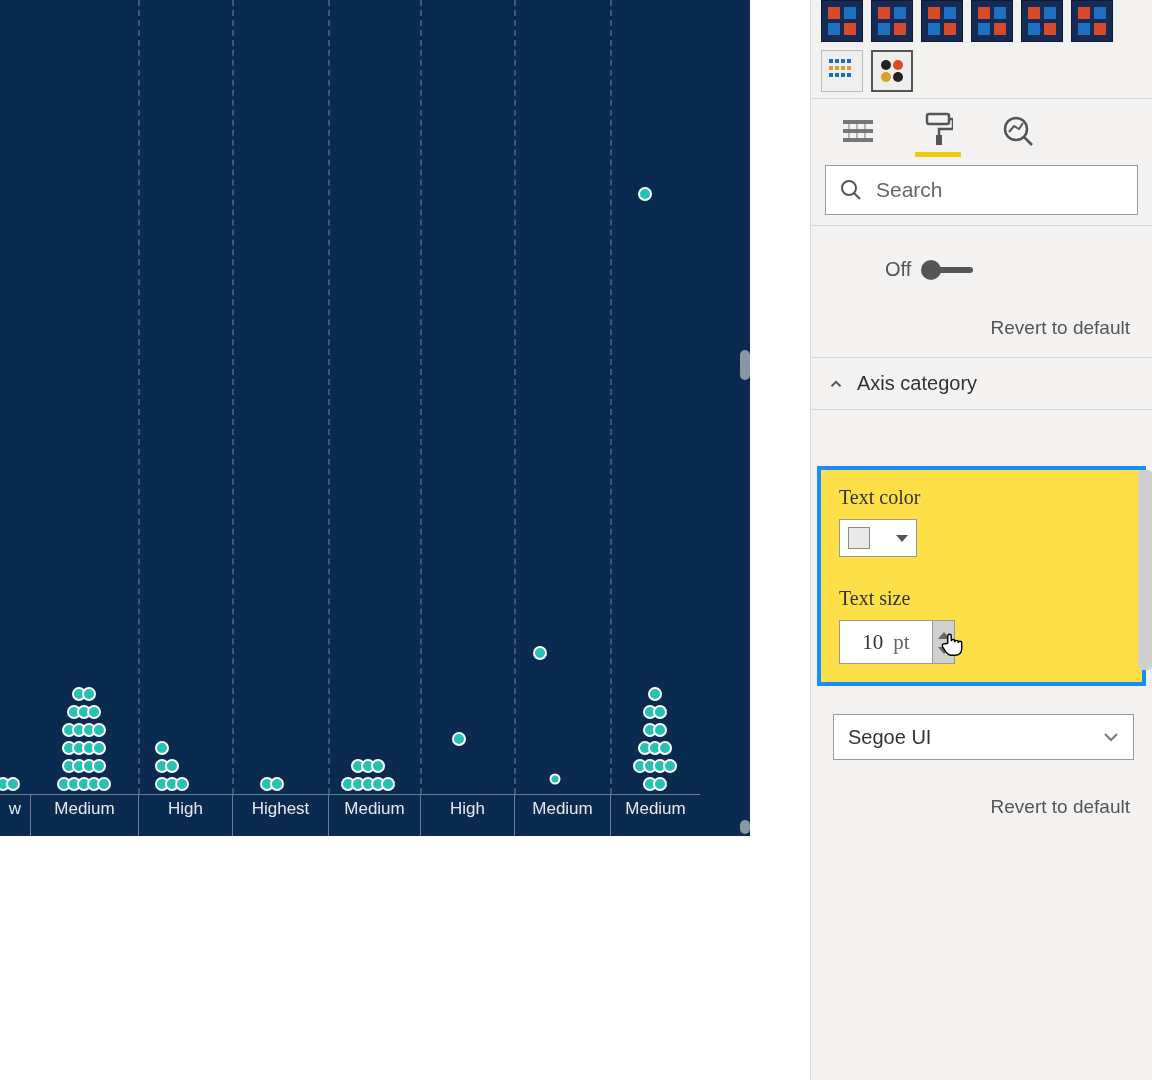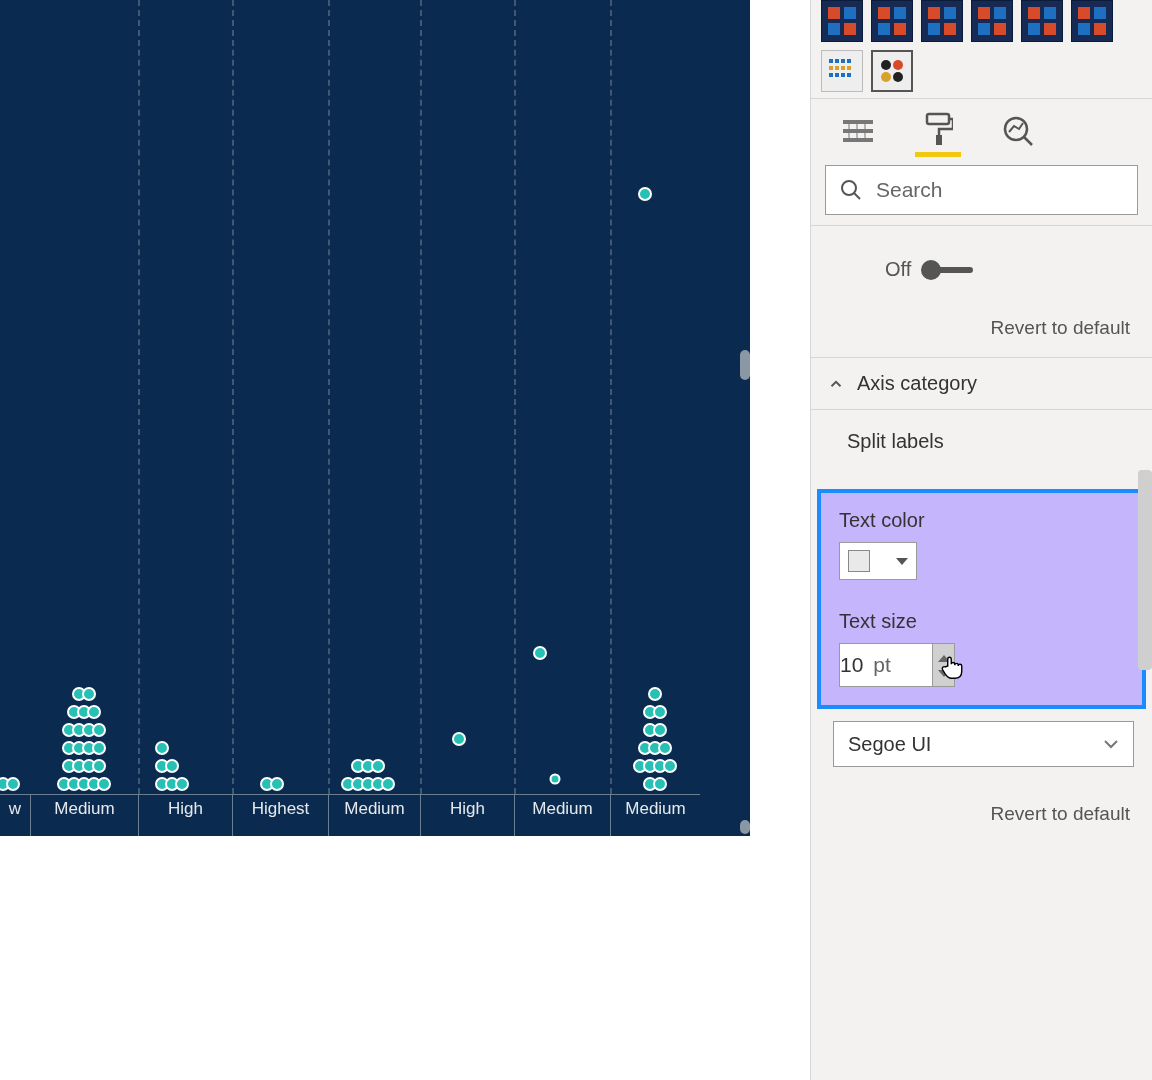--- a/index.html
+++ b/index.html
@@ -49,28 +49,28 @@
   .toggle-label { color:#555; font-size:20px;margin-left:20px; }
   .toggle-track { width:50px; height:6px; background:#555; border-radius:3px; position:relative; }
   .toggle-knob { position:absolute; top:-7px; width:20px; height:20px; border-radius:50%; background:#555; }
   .toggle-knob.off { left:-2px; }
   .toggle-knob.on { right:-2px; }
   .revert { text-align:right; color:#555; font-size:19px; padding:8px 22px 18px 0; }
 
   .cat-header { display:flex; align-items:center; gap:12px; padding:14px 16px; border-top:1px solid #d6d6d6; border-bottom:1px solid #d6d6d6; font-size:20px; color:#333; background:#f3f2f1; }
   .chev { width:18px; height:18px; }
 
-  .highlight-box { margin:8px 6px; border:4px solid #1a8cff; padding:10px 18px 18px; background:#c4b5fd; }
+  .highlight-box { margin:24px 6px; border:4px solid #1a8cff; padding:10px 18px 18px; background:#fde047;font-family:Liberation Serif, serif; }
   .field-label { font-size:20px; color:#333; padding:6px 0 10px; }
   .color-picker { width:78px; height:38px; border:1px solid #9a9a9a; background:#fff; display:flex; align-items:center; justify-content:space-between; padding:0 8px; }
   .color-sw { width:22px; height:22px; border:1px solid #888; background:#e9e9e9; }
   .dd-caret { width:0; height:0; border-left:6px solid transparent; border-right:6px solid transparent; border-top:7px solid #555; }
 
   .size-row { display:flex; align-items:center; gap:0; }
-  .size-box { width:94px; height:44px; border:1px solid #9a9a9a; background:#fff; display:flex; align-items:center; justify-content:flex-start; gap:10px; font-size:21px; color:#333; }
+  .size-box { width:94px; height:44px; border:1px solid #9a9a9a; background:#fff; display:flex; align-items:center; justify-content:center; gap:10px; font-size:21px; color:#333; }
   .spinner { width:22px; height:44px; background:#d0d0d0; border:1px solid #9a9a9a; border-left:none; position:relative; }
   .cursor-hand { position:absolute; width:28px; height:32px; }
 
   .font-row { padding:4px 18px 8px 22px; }
   .font-select { width:100%; height:46px; border:1px solid #9a9a9a; background:#fff; display:flex; align-items:center; justify-content:space-between; padding:0 14px; font-size:20px; color:#333; }
 
   svg { display:block; }
 </style>
 </head>
 <body>
@@ -280,21 +280,20 @@
   <div class="revert">Revert to default</div>
 
   <div class="cat-header">
     <svg class="chev" viewBox="0 0 24 24">
         <path d="M6 15l6-6 6 6" fill="none" stroke="#555" stroke-width="2.5"></path>
       </svg>
     <span>Axis category</span>
   </div>
 
   <div class="section">
-    <div class="field-label">Split labels</div>
   </div>
 
   <div class="highlight-box">
     <div class="field-label">Text color</div>
     <div class="color-picker">
       <div class="color-sw"></div>
       <div class="dd-caret"></div>
     </div>
 
     <div class="field-label" style="margin-top:24px">Text size</div>

